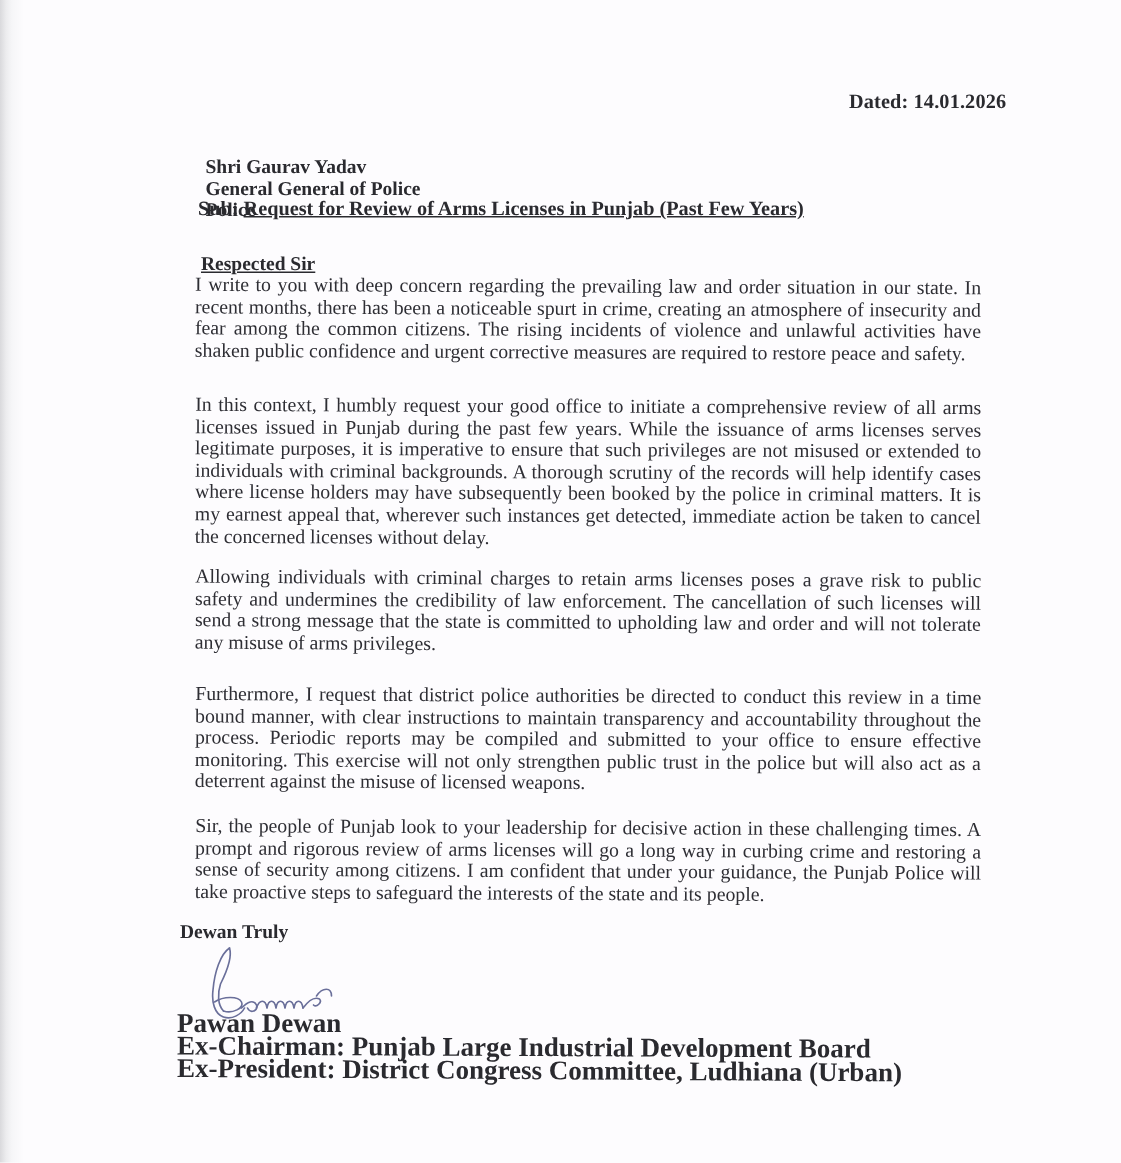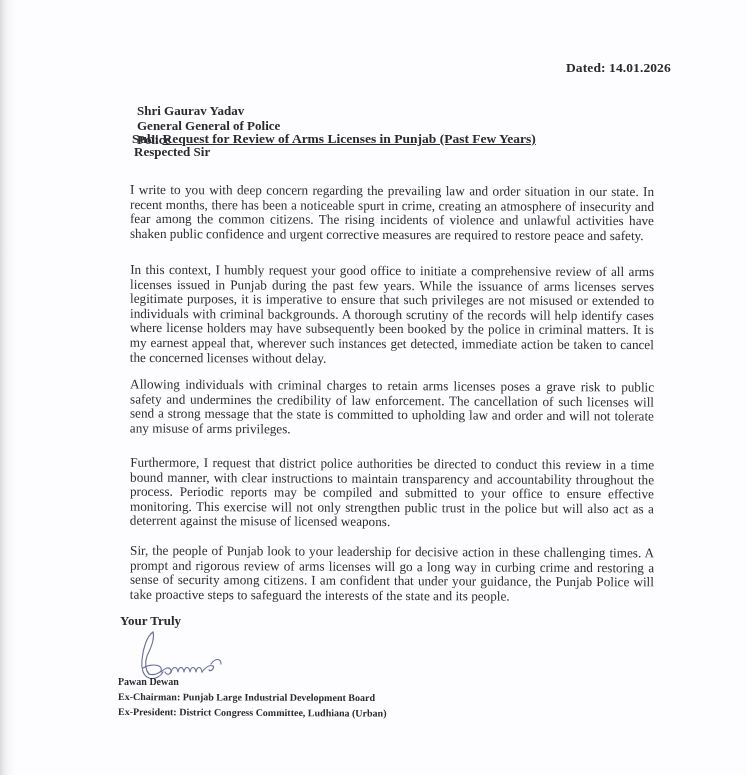--- a/index.html
+++ b/index.html
@@ -15,34 +15,34 @@
     background: linear-gradient(to right, #d9d9dc 0px, #ececee 4px, #f6f6f8 8px, #fdfcfe 16px);
   }
   .page { position: absolute; left: 0; top: 0; width: 747px; height: 744px; }
   .date {
     position: absolute; left: 566px; top: 60px;
     font-weight: bold; font-size: 13.5px; letter-spacing: 0.1px;
   }
   .addressee { position: absolute; left: 137px; top: 78px; font-weight: bold; font-size: 13px; line-height: 14.5px; margin-top: 26px; }
   .subject { position: absolute; left: 132px; top: 131px; font-weight: bold; font-size: 13.5px; }
   .subject .sub-text { text-decoration: underline; text-align: center; }
-  .salutation { position: absolute; left: 134px; top: 144px; font-weight: bold; font-size: 13px; }
+  .salutation { position: absolute; left: 134px; top: 168px; font-weight: bold; font-size: 13px; text-decoration: underline; }
   .para {
     position: absolute; left: 130px; width: 524px;
     font-size: 13.2px; line-height: 14.6px; text-align: justify;
     color: #2e2e34;
   }
   .p1 { top: 184px; transform: rotate(0.25deg); }
   .p2 { top: 264px; transform: rotate(0.25deg); }
   .p3 { top: 379px; transform: rotate(0.35deg); }
   .p4 { top: 457px; transform: rotate(0.3deg); }
   .p5 { top: 545px; transform: rotate(0.3deg); }
   .closing { position: absolute; left: 120px; top: 613px; font-weight: bold; font-size: 13px; }
   .signature { position: absolute; left: 125px; top: 628px; width: 110px; height: 58px; }
-  .signatory { position: absolute; left: 118px; top: 675px; font-weight: bold; font-size: 10px; line-height: 14.8px; }
+  .signatory { position: absolute; left: 118px; top: 675px; font-weight: bold; font-size: 18px; line-height: 14.8px; }
   .signatory div:nth-child(2) { transform: rotate(0.25deg); transform-origin: left; }
   .signatory div:nth-child(3) { transform: rotate(0.35deg); transform-origin: left; }
 </style>
 </head>
 <body>
 
 <div class="edge"></div>
 
 <div class="page">
   <div class="date">Dated: 14.01.2026</div>
@@ -59,21 +59,21 @@
   </div>
 
   <div class="salutation">Respected Sir</div>
 
   <div class="para p1">I write to you with deep concern regarding the prevailing law and order situation in our state. In recent months, there has been a noticeable spurt in crime, creating an atmosphere of insecurity and fear among the common citizens. The rising incidents of violence and unlawful activities have shaken public confidence and urgent corrective measures are required to restore peace and safety.</div>
   <div class="para p2">In this context, I humbly request your good office to initiate a comprehensive review of all arms licenses issued in Punjab during the past few years. While the issuance of arms licenses serves legitimate purposes, it is imperative to ensure that such privileges are not misused or extended to individuals with criminal backgrounds. A thorough scrutiny of the records will help identify cases where license holders may have subsequently been booked by the police in criminal matters. It is my earnest appeal that, wherever such instances get detected, immediate action be taken to cancel the concerned licenses without delay.</div>
   <div class="para p3">Allowing individuals with criminal charges to retain arms licenses poses a grave risk to public safety and undermines the credibility of law enforcement. The cancellation of such licenses will send a strong message that the state is committed to upholding law and order and will not tolerate any misuse of arms privileges.</div>
   <div class="para p4">Furthermore, I request that district police authorities be directed to conduct this review in a time bound manner, with clear instructions to maintain transparency and accountability throughout the process. Periodic reports may be compiled and submitted to your office to ensure effective monitoring. This exercise will not only strengthen public trust in the police but will also act as a deterrent against the misuse of licensed weapons.</div>
   <div class="para p5">Sir, the people of Punjab look to your leadership for decisive action in these challenging times. A prompt and rigorous review of arms licenses will go a long way in curbing crime and restoring a sense of security among citizens. I am confident that under your guidance, the Punjab Police will take proactive steps to safeguard the interests of the state and its people.</div>
 
-  <div class="closing">Your Truly</div>
+  <div class="closing">Dewan Truly</div>
 
   <svg class="signature" viewBox="0 0 110 58">
     <g fill="none" stroke="#6a6f9a" stroke-width="1.1" stroke-linecap="round" stroke-linejoin="round">
       <path d="M28 4 C22 8, 18 20, 17 32 C16 40, 18 48, 24 50 C30 52, 36 48, 38 44"></path>
       <path d="M28 4 C30 10, 26 20, 22 28 C20 34, 20 42, 24 46"></path>
       <path d="M18 40 C24 36, 34 36, 36 40 C38 44, 30 48, 24 46"></path>
       <path d="M36 44 C40 40, 44 38, 46 42 C47 46, 42 48, 40 44"></path>
       <path d="M46 44 C48 38, 52 38, 53 44 C54 38, 58 38, 59 44 C60 38, 64 38, 65 44 C66 38, 70 38, 71 44 C72 38, 76 38, 77 44"></path>
       <path d="M77 44 C80 40, 84 36, 88 38 C90 40, 86 44, 84 42"></path>
       <path d="M86 36 C90 30, 96 30, 96 36"></path>

